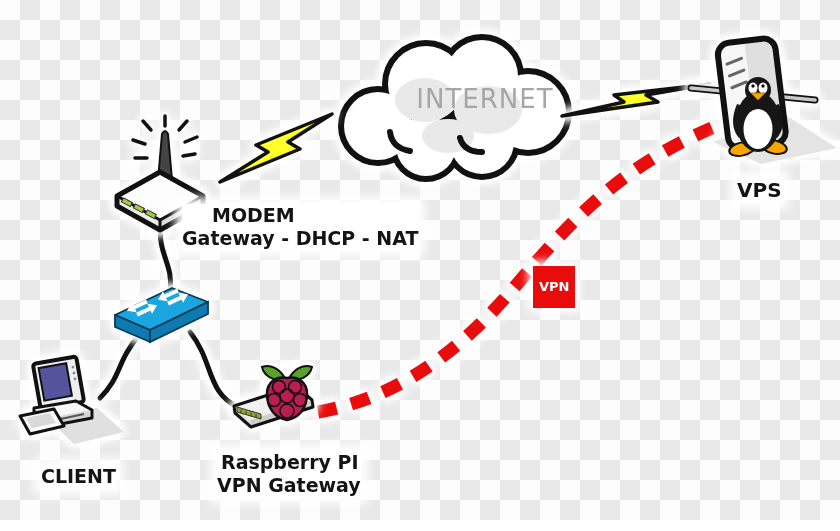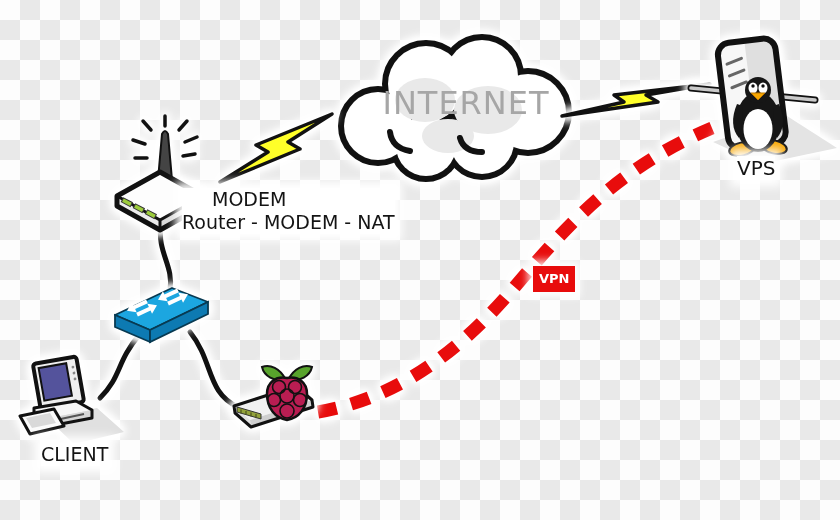--- a/index.html
+++ b/index.html
@@ -7,32 +7,32 @@
     position:relative;width:840px;height:531px;overflow:hidden;
     background-color:#fdfdfd;
     background-image:conic-gradient(#e9e9e9 0 25%, transparent 25% 50%, #e9e9e9 50% 75%, transparent 75%);
     background-size:40px 40px;
     font-family:"DejaVu Sans", sans-serif;
   }
   .bottom-strip{position:absolute;left:0;top:520px;width:840px;height:11px;background:#ffffff;}
   svg.icon{position:absolute;overflow:visible;}
   .halo{filter:drop-shadow(0 0 4px #fff) drop-shadow(0 0 4px #fff) drop-shadow(0 0 3px #fff);}
   .lbl{
-    position:absolute;font-weight:normal;font-size:19px;color:#141414;
+    position:absolute;font-weight:bold;font-size:19px;color:#141414;
     white-space:nowrap;line-height:1.2;
-    background:#fff;box-shadow:0 0 9px 7px rgba(255,255,255,0.95);
+    background:#fff;box-shadow:0 0 9px 7px rgba(255,255,255,0.95);margin-top:22px;
   }
   .lbl-internet{
-    position:absolute;left:346px;top:84px;width:240px;text-align:center;
-    font-size:32px;letter-spacing:1px;color:#a6a6a6;font-weight:normal;
+    position:absolute;left:365px;top:84px;width:240px;text-align:center;
+    font-size:26px;letter-spacing:1px;color:#a6a6a6;font-weight:normal;
     background:transparent;box-shadow:none;
   }
   .lbl-vpn{
     position:absolute;left:533px;top:266px;background:#e80c0c;color:#ffffff;
-    font-weight:bold;font-size:13px;padding:6px 6px;line-height:1.1;
+    font-weight:bold;font-size:13px;padding:14px 6px;line-height:1.1;
     box-shadow:0 0 8px 5px rgba(255,255,255,0.9);
   }
   .lbl .indent{margin-left:30px;}
   .lbl .indent-sm{margin-left:4px;}
 </style>
 </head>
 <body>
 
 <div class="canvas">
 
@@ -194,27 +194,31 @@
       <circle cx="68" cy="56" r="1.7" fill="#111"></circle>
         <circle cx="78" cy="56" r="1.7" fill="#111"></circle>
       <polygon points="66,63 80,63 73,70" fill="#f7a600" stroke="#b87400" stroke-width="1"></polygon>
       <path d="M52,74 C46,88 47,100 54,108 C57,98 58,84 58,76 Z" fill="#161616"></path>
       <path d="M94,74 C100,88 99,100 92,108 C89,98 88,84 88,76 Z" fill="#161616"></path>
     </g>
   </svg>
 
   <div class="lbl-internet">INTERNET</div>
 
-  <div class="lbl" style="left:182px;top:188px">
+  <div class="lbl" style="left:182px;top:182px">
     <div class="indent">MODEM</div>
-    <div>Router - MODEM - NAT</div>
+    <div>Gateway - DHCP - NAT</div>
   </div>
 
 
   <div class="lbl" style="left:41px;top:443px">CLIENT</div>
 
+  <div class="lbl" style="left:217px;top:429px">
+    <div class="indent-sm">Raspberry PI</div>
+    <div>VPN Gateway</div>
+  </div>
 
   <div class="lbl" style="left:737px;top:156px;font-size:20px">VPS</div>
 
   <div class="lbl-vpn">VPN</div>
 
   <div class="bottom-strip"></div>
 </div>
 
 </body></html>

